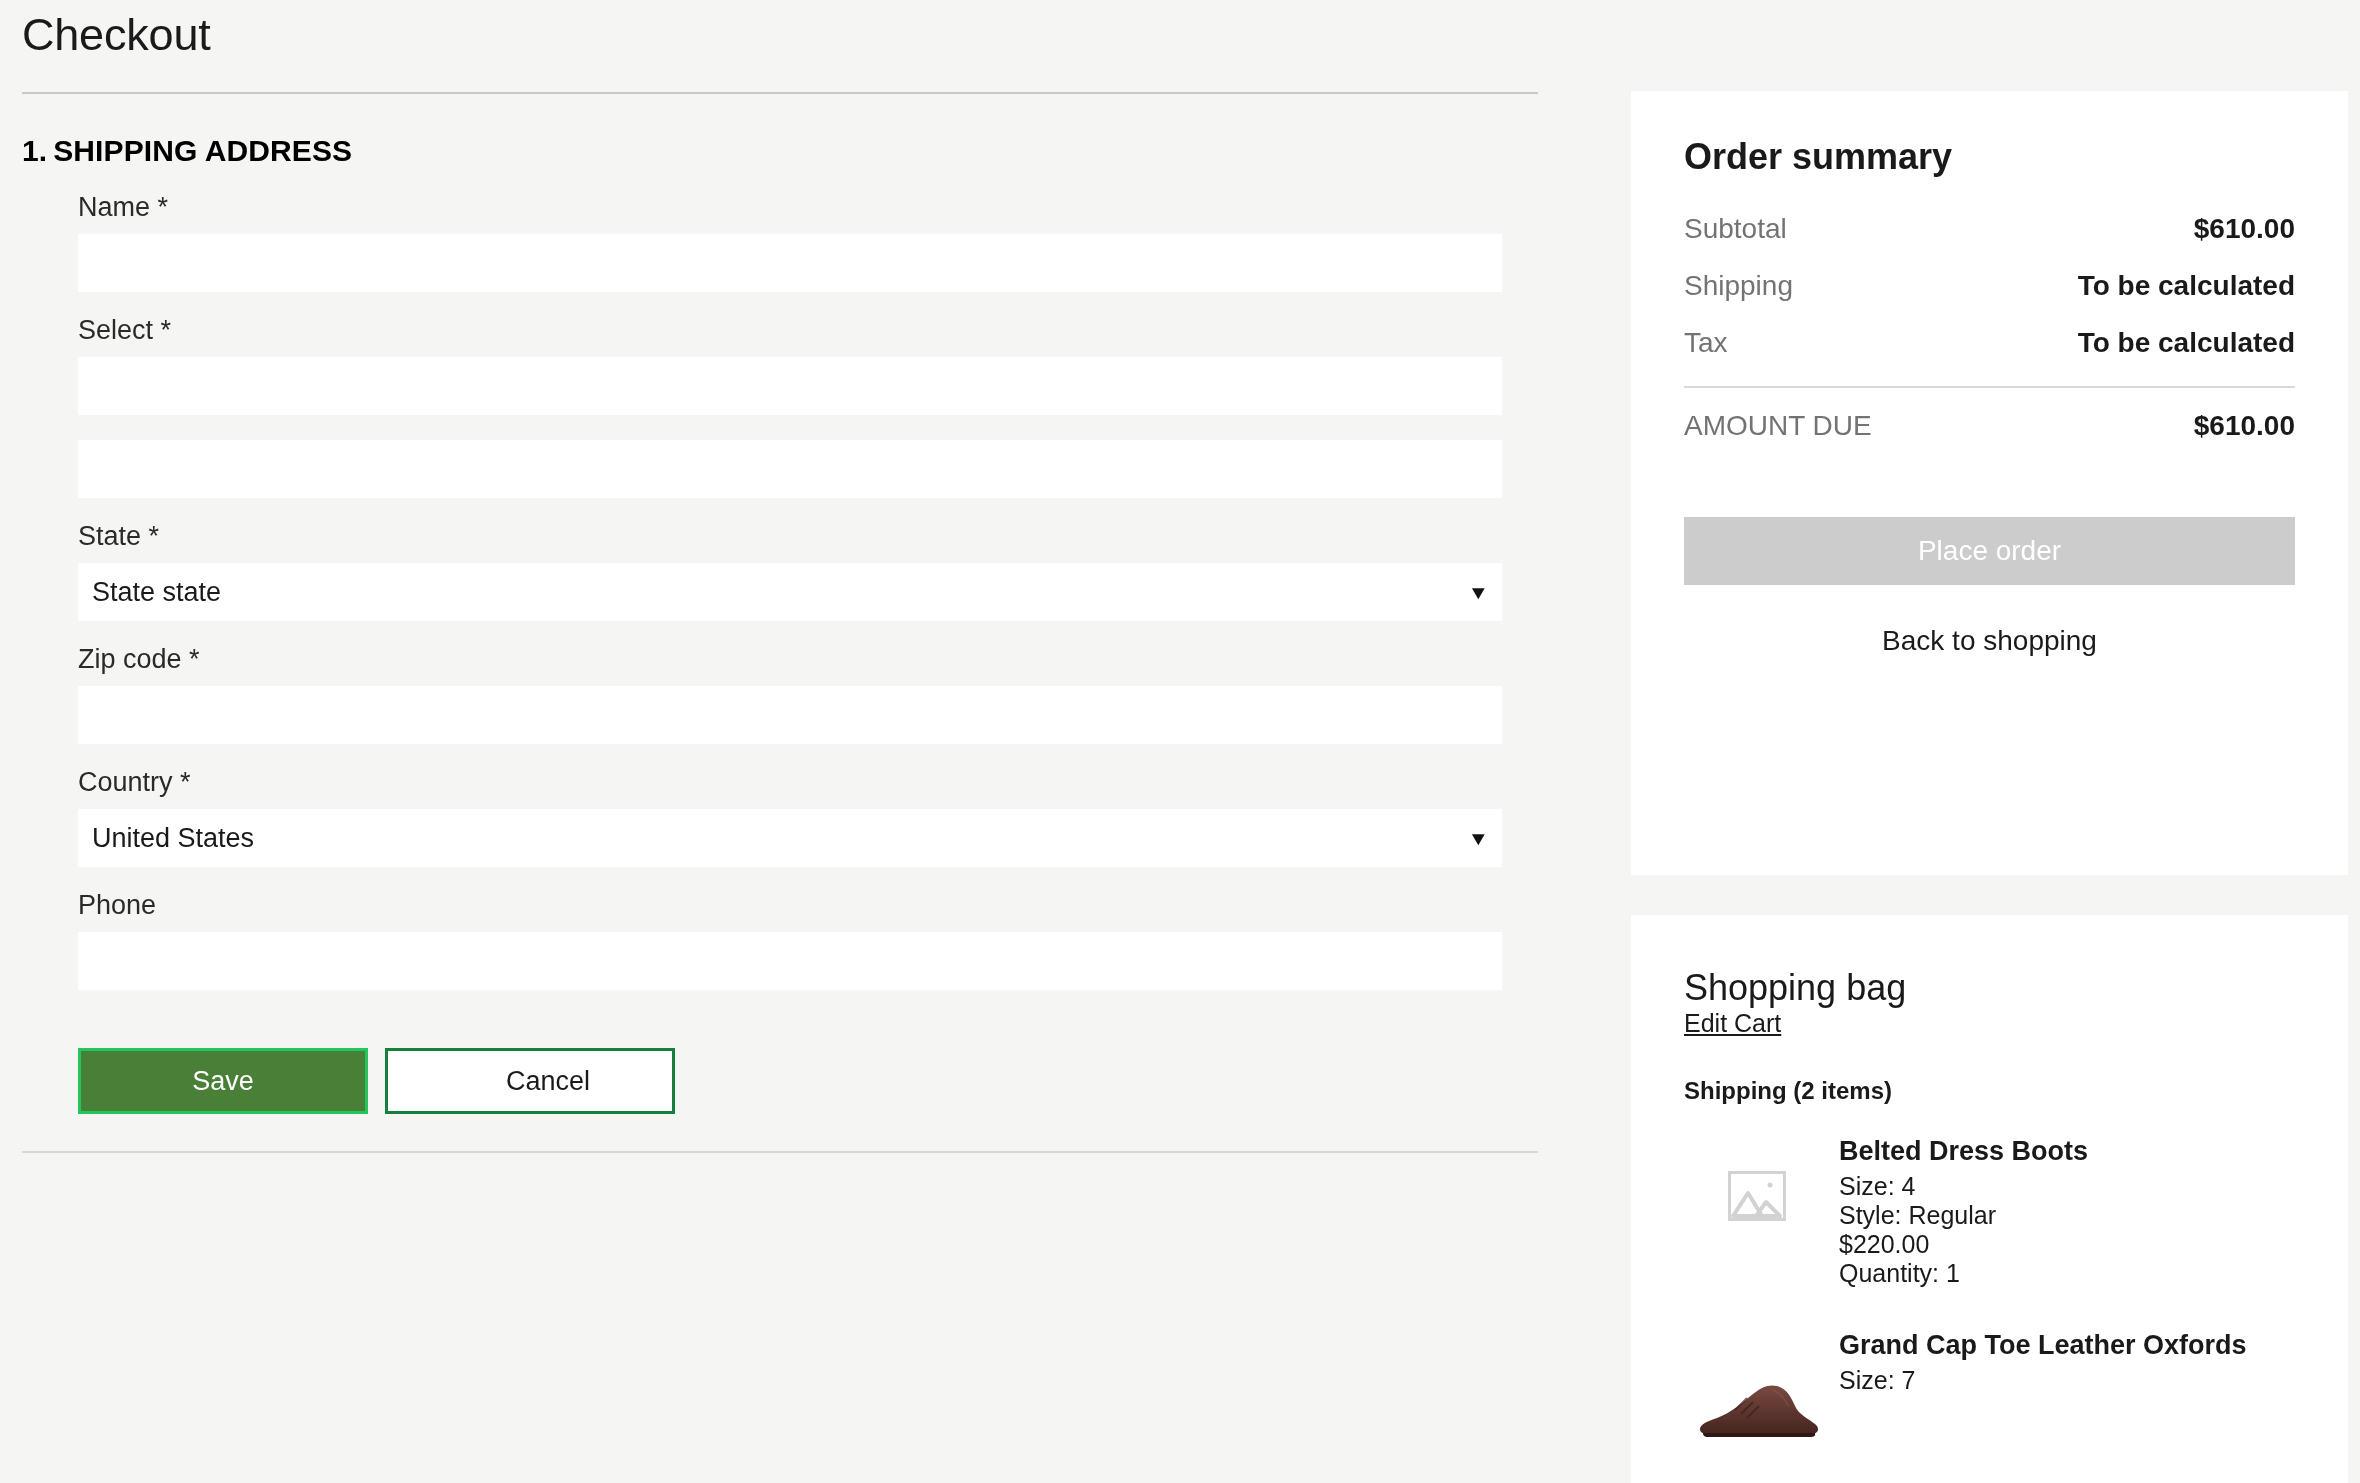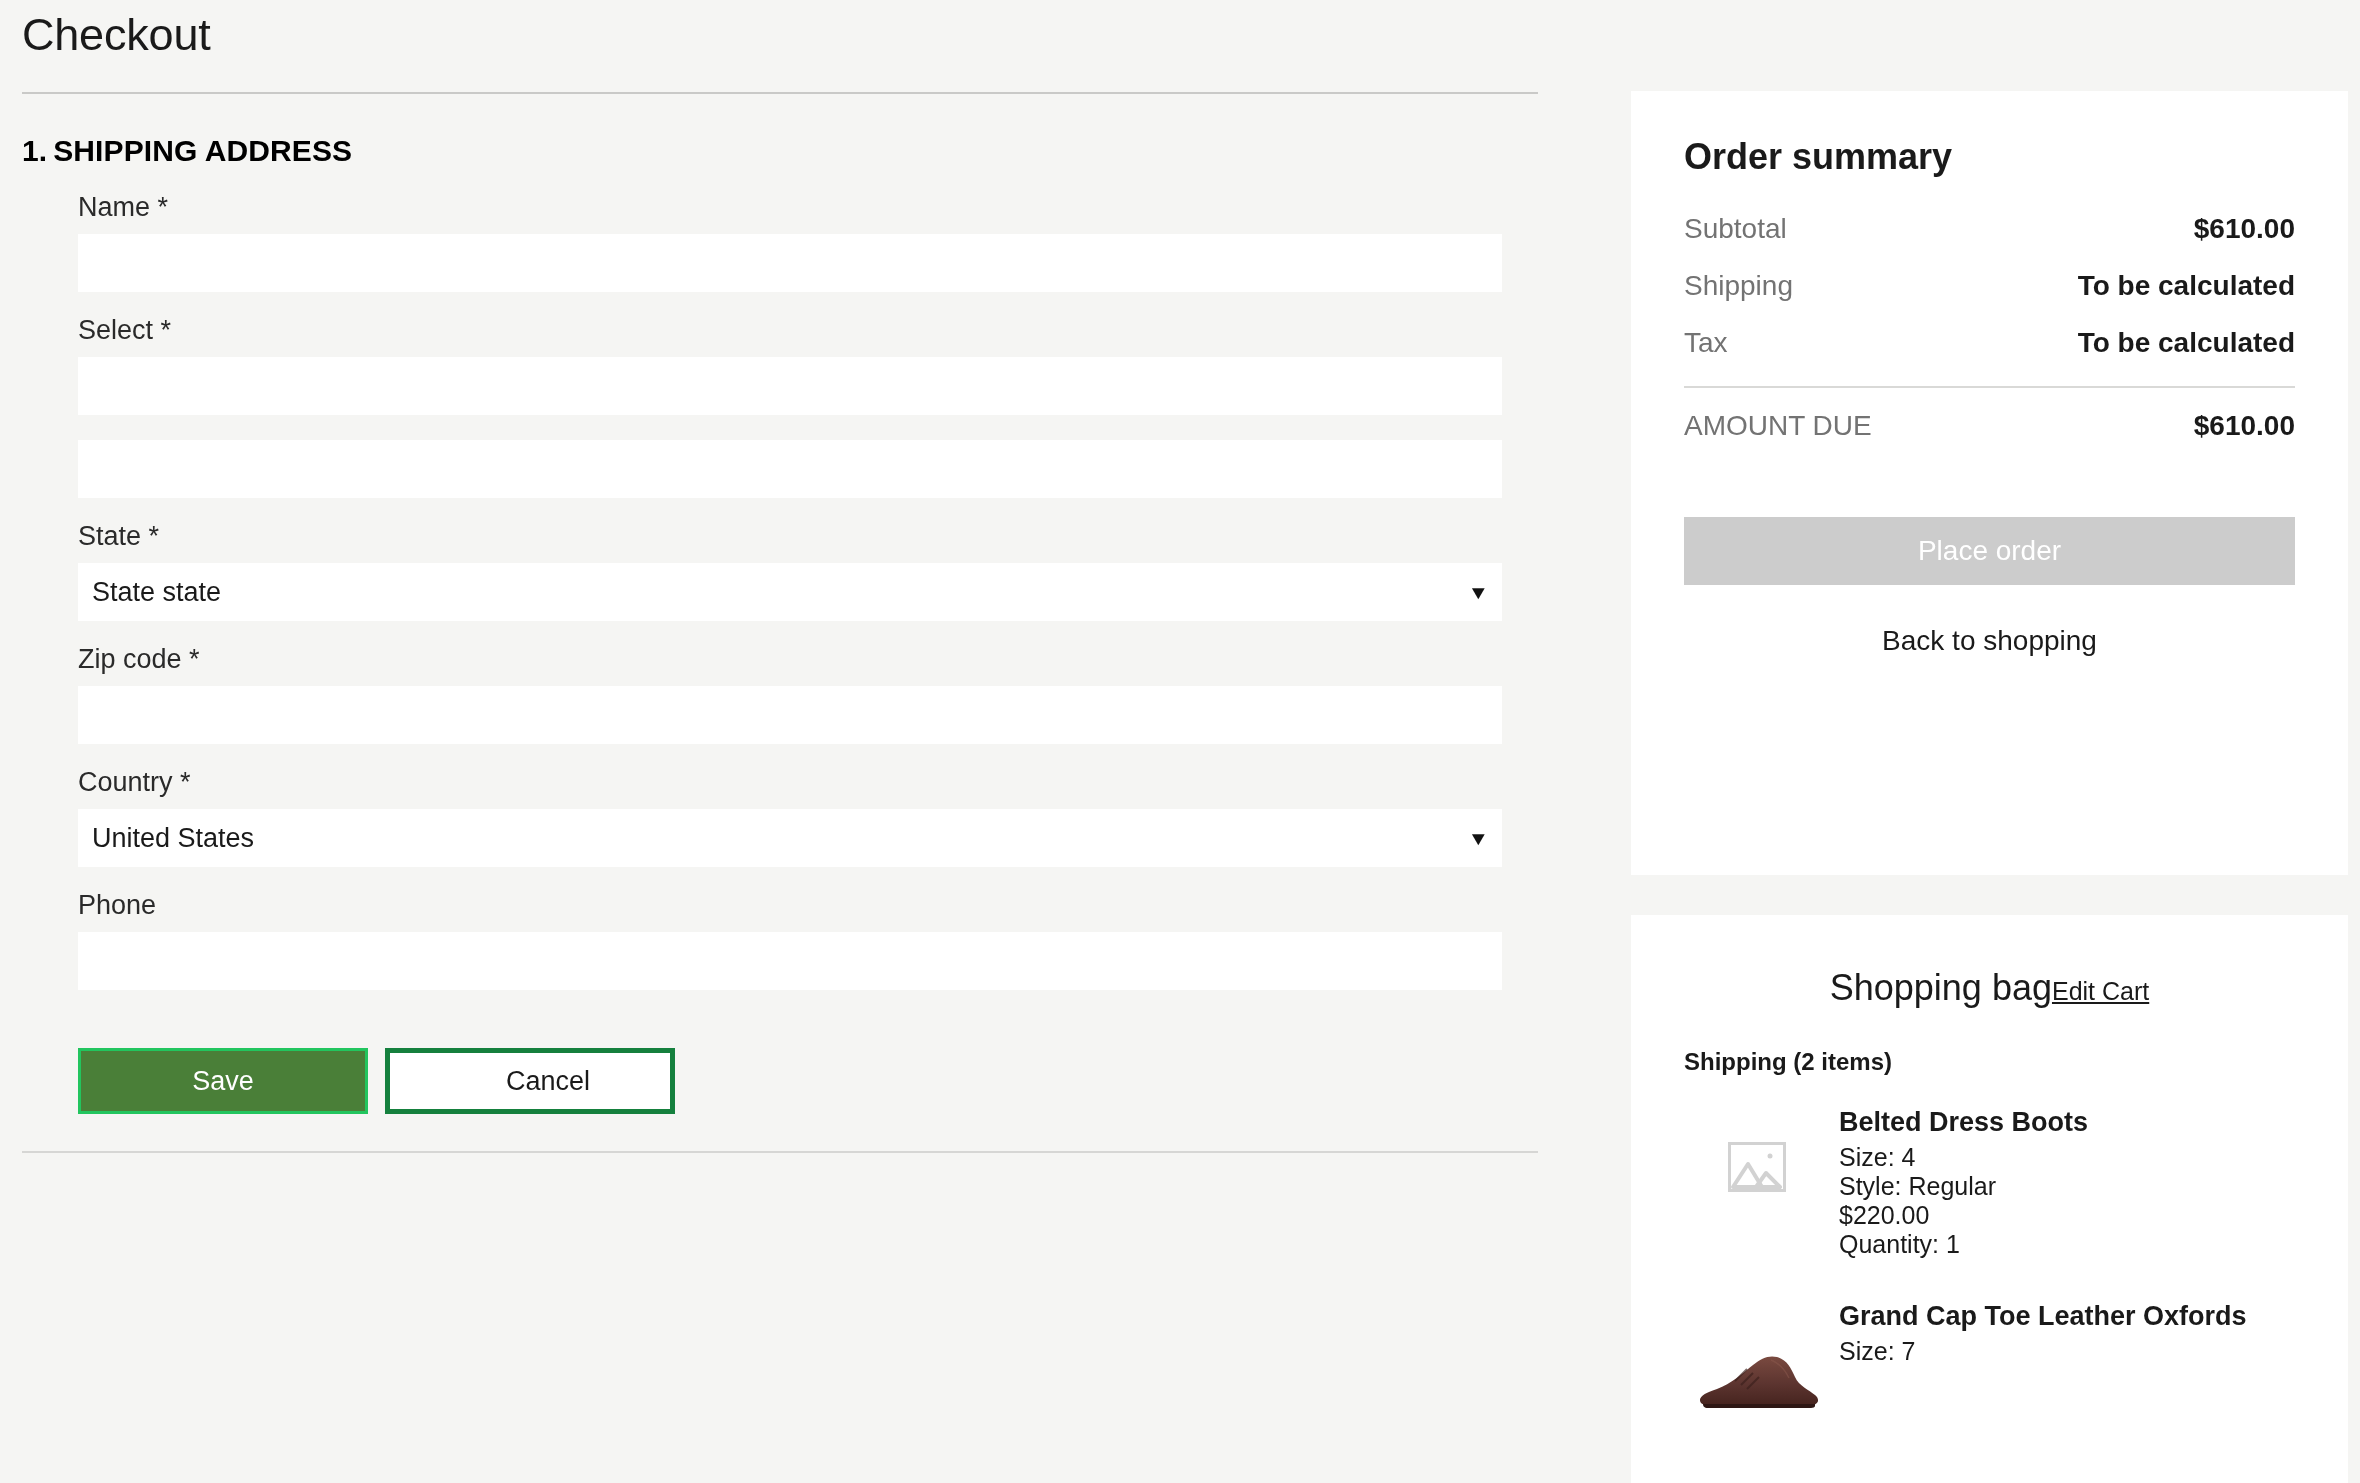--- a/index.html
+++ b/index.html
@@ -109,21 +109,21 @@
     height: 66px;
     background: #4a7f38;
     color: #ffffff;
     border: 3px solid #22c55e;
   }
   .btn-cancel {
     width: 290px;
     height: 66px;
     background: #ffffff;
     color: #1a1a1a;
-    border: 5px solid #15803d;
+    border: 3px solid #15803d;
     padding-left: 36px;
   }
   .bottom-rule {
     margin: 37px 22px 0 22px;
     height: 2px;
     background: #d6d6d4;
   }
 
   
   .right-col {
@@ -190,20 +190,21 @@
   .panel-bag {
     margin-top: 40px;
     padding: 52px 53px 0 53px;
     height: 568px;
     overflow: hidden;
   }
   .bag-head {
     display: flex;
     justify-content: center;
     align-items: baseline;
+    flex-direction: column;
   }
   .bag-title { font-size: 36px; font-weight: 400; color: #1a1a1a; }
   .edit-cart {
     font-size: 25px;
     color: #1a1a1a;
     text-decoration: underline;
     cursor: pointer;
   }
   .ship-count {
     font-size: 24px;

